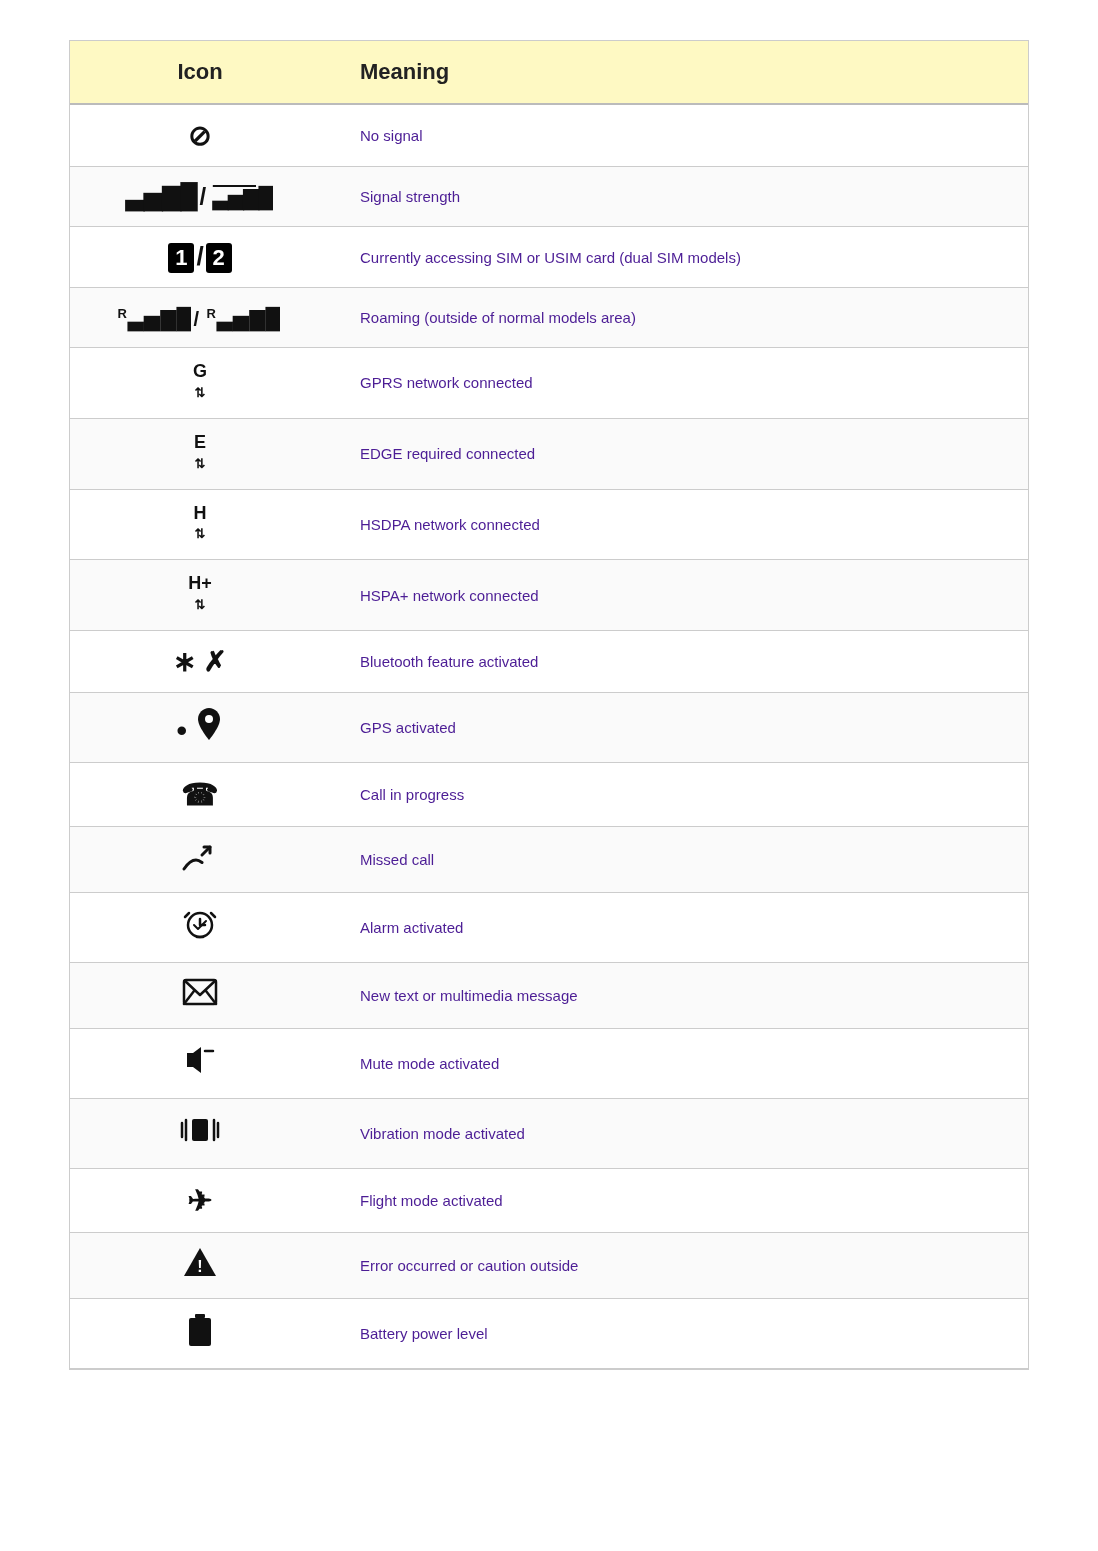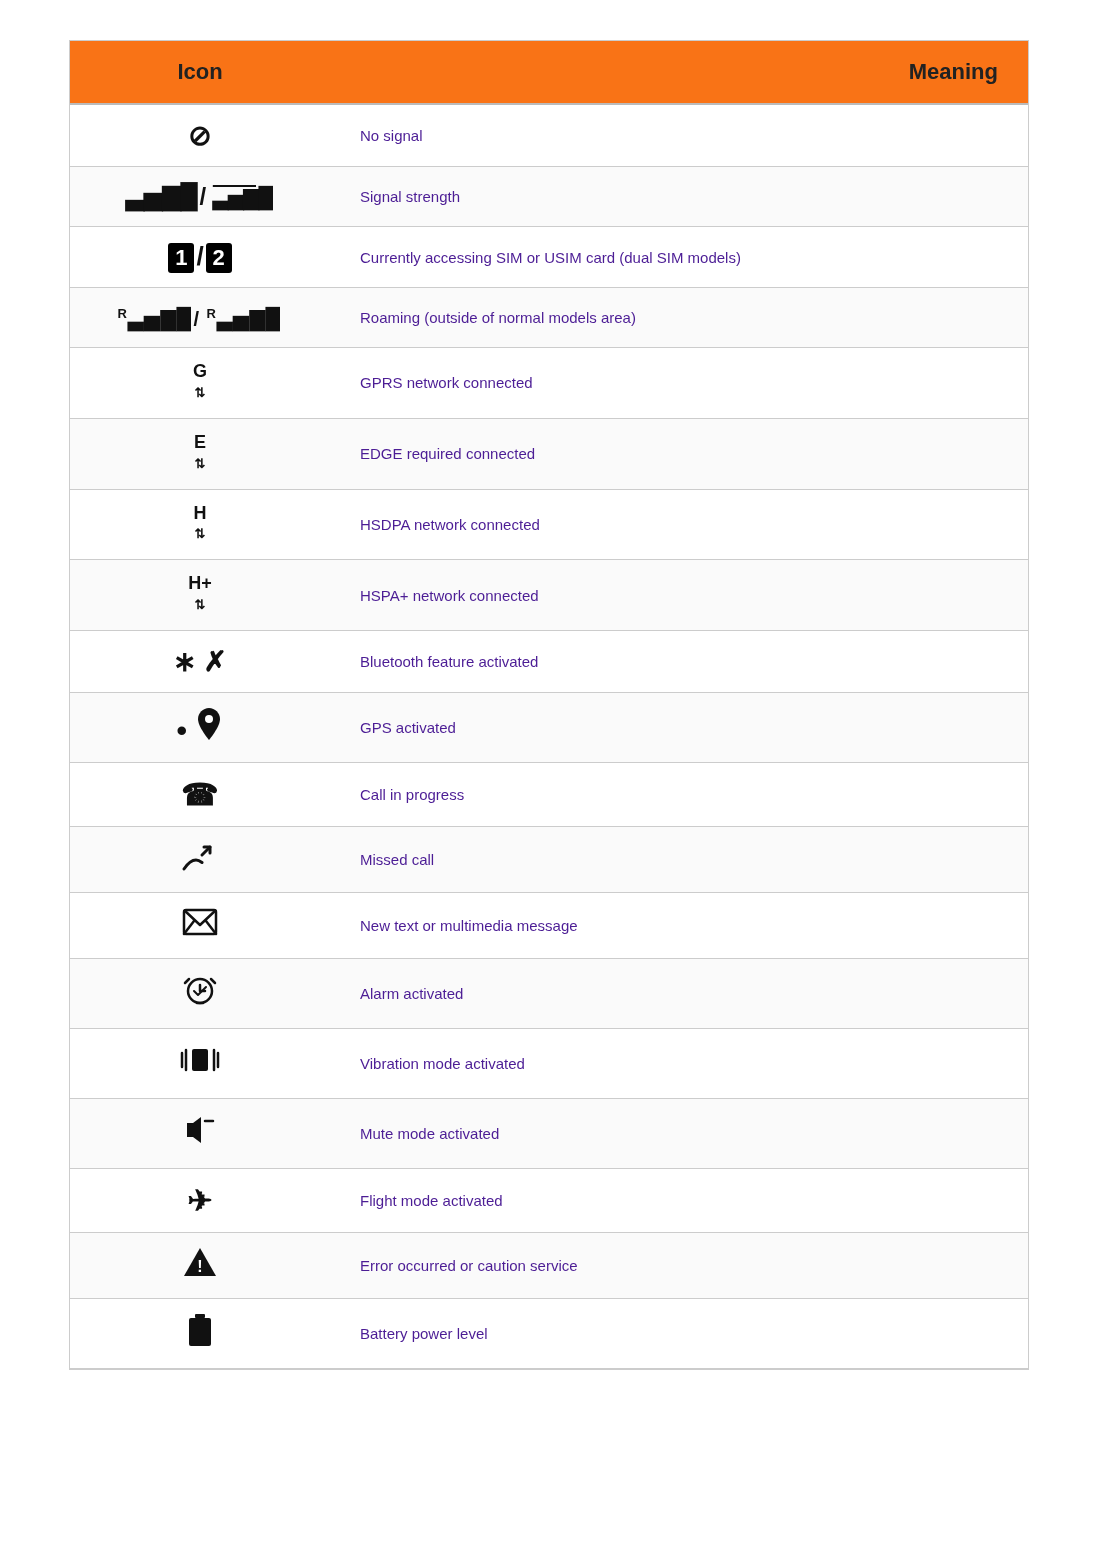--- a/index.html
+++ b/index.html
@@ -13,26 +13,26 @@
       width: 960px;
       margin: 40px auto;
       border: 1px solid #ccc;
       border-collapse: collapse;
     }
     table {
       width: 100%;
       border-collapse: collapse;
     }
     thead tr {
-      background: #f97316;
+      background: #fef9c3;
       margin-left: 40px;
     }
     thead th {
       padding: 18px 30px;
-      text-align: right;
+      text-align: left;
       font-size: 22px;
       font-weight: bold;
       color: #222;
       border-bottom: 2px solid #bbb;
     }
     thead th.icon-col {
       width: 260px;
       text-align: center;
     }
     tbody tr {
@@ -202,92 +202,92 @@
               <path d="M22 6 L28 6 L28 12" stroke="#111" stroke-width="3" stroke-linecap="round" stroke-linejoin="round" fill="none"></path>
             </svg>
           </span>
         </td>
         <td>Missed call</td>
       </tr>
 
       <tr>
         <td class="icon-cell">
           <span>
-            <svg width="36" height="30" viewBox="0 0 36 30" fill="none" xmlns="http://www.w3.org/2000/svg">
-              <rect x="2" y="3" width="32" height="24" rx="2" stroke="#111" stroke-width="2.5" fill="none"></rect>
-              <path d="M2 3 L18 18 L34 3" stroke="#111" stroke-width="2.5" stroke-linejoin="round" fill="none"></path>
-              <path d="M2 27 L12 14" stroke="#111" stroke-width="2.5" stroke-linecap="round"></path>
-              <path d="M34 27 L24 14" stroke="#111" stroke-width="2.5" stroke-linecap="round"></path>
-            </svg>
-          </span>
-        </td>
-        <td>New text or multimedia message</td>
-      </tr>
-
-      <tr>
-        <td class="icon-cell">
-          <span>
             <svg width="34" height="34" viewBox="0 0 34 34" fill="none" xmlns="http://www.w3.org/2000/svg">
               <circle cx="17" cy="18" r="12" stroke="#111" stroke-width="2.5" fill="none"></circle>
               <path d="M17 12 L17 18 L22 18" stroke="#111" stroke-width="2.5" stroke-linecap="round" stroke-linejoin="round"></path>
               <path d="M6 6 L2 10" stroke="#111" stroke-width="2.5" stroke-linecap="round"></path>
               <path d="M28 6 L32 10" stroke="#111" stroke-width="2.5" stroke-linecap="round"></path>
               <path d="M14 30 L20 30" stroke="#111" stroke-width="2.5" stroke-linecap="round"></path>
 
               <path d="M11 18 L15 22 L23 14" stroke="#111" stroke-width="2" stroke-linecap="round" stroke-linejoin="round" fill="none"></path>
             </svg>
           </span>
         </td>
         <td>Alarm activated</td>
       </tr>
 
       <tr>
         <td class="icon-cell">
           <span>
+            <svg width="36" height="30" viewBox="0 0 36 30" fill="none" xmlns="http://www.w3.org/2000/svg">
+              <rect x="2" y="3" width="32" height="24" rx="2" stroke="#111" stroke-width="2.5" fill="none"></rect>
+              <path d="M2 3 L18 18 L34 3" stroke="#111" stroke-width="2.5" stroke-linejoin="round" fill="none"></path>
+              <path d="M2 27 L12 14" stroke="#111" stroke-width="2.5" stroke-linecap="round"></path>
+              <path d="M34 27 L24 14" stroke="#111" stroke-width="2.5" stroke-linecap="round"></path>
+            </svg>
+          </span>
+        </td>
+        <td>New text or multimedia message</td>
+      </tr>
+
+      <tr>
+        <td class="icon-cell">
+          <span>
+            <svg width="30" height="34" viewBox="0 0 30 34" fill="none" xmlns="http://www.w3.org/2000/svg">
+              <polygon points="2,10 8,10 16,4 16,30 8,24 2,24" fill="#111"></polygon>
+              <line x1="20" y1="8" x2="28" y2="8" stroke="#111" stroke-width="2.5" stroke-linecap="round"></line>
+            </svg>
+          </span>
+        </td>
+        <td>Mute mode activated</td>
+      </tr>
+
+      <tr>
+        <td class="icon-cell">
+          <span>
             <svg width="44" height="34" viewBox="0 0 44 34" fill="none" xmlns="http://www.w3.org/2000/svg">
               <rect x="14" y="6" width="16" height="22" rx="2" fill="#111"></rect>
               <path d="M4 10 L4 24" stroke="#111" stroke-width="2.5" stroke-linecap="round"></path>
               <path d="M8 7 L8 27" stroke="#111" stroke-width="2.5" stroke-linecap="round"></path>
               <path d="M40 10 L40 24" stroke="#111" stroke-width="2.5" stroke-linecap="round"></path>
               <path d="M36 7 L36 27" stroke="#111" stroke-width="2.5" stroke-linecap="round"></path>
             </svg>
           </span>
         </td>
         <td>Vibration mode activated</td>
       </tr>
 
       <tr>
         <td class="icon-cell">
-          <span>
-            <svg width="30" height="34" viewBox="0 0 30 34" fill="none" xmlns="http://www.w3.org/2000/svg">
-              <polygon points="2,10 8,10 16,4 16,30 8,24 2,24" fill="#111"></polygon>
-              <line x1="20" y1="8" x2="28" y2="8" stroke="#111" stroke-width="2.5" stroke-linecap="round"></line>
-            </svg>
-          </span>
-        </td>
-        <td>Mute mode activated</td>
-      </tr>
-
-      <tr>
-        <td class="icon-cell">
           <span style="font-size:30px; font-weight:bold;">✈</span>
         </td>
         <td>Flight mode activated</td>
       </tr>
 
       <tr>
         <td class="icon-cell">
           <span>
             <svg width="34" height="30" viewBox="0 0 34 30" fill="none" xmlns="http://www.w3.org/2000/svg">
               <polygon points="17,1 33,29 1,29" fill="#111"></polygon>
               <text x="17" y="25" text-anchor="middle" fill="white" font-size="16" font-weight="bold" font-family="Arial">!</text>
             </svg>
           </span>
         </td>
-        <td>Error occurred or caution service</td>
+        <td>Error occurred or caution outside</td>
       </tr>
 
       <tr>
         <td class="icon-cell">
           <span>
             <svg width="26" height="34" viewBox="0 0 26 34" fill="none" xmlns="http://www.w3.org/2000/svg">
               <rect x="8" y="1" width="10" height="4" rx="1" fill="#111"></rect>
               <rect x="2" y="5" width="22" height="28" rx="2" fill="#111"></rect>
             </svg>
           </span>

